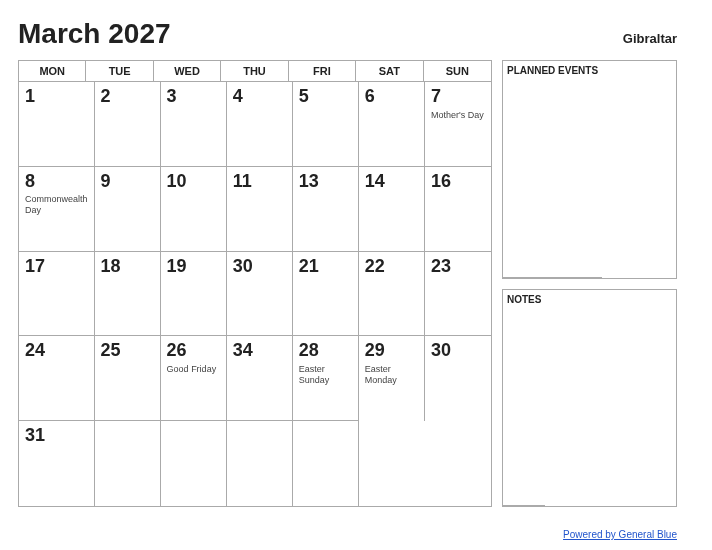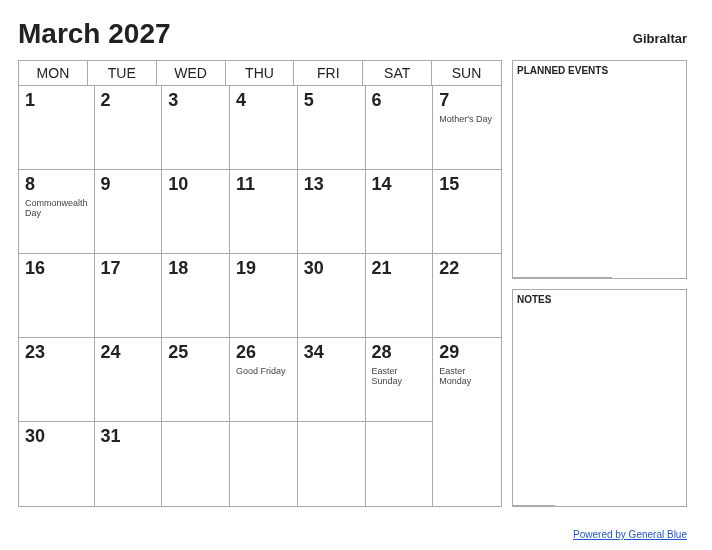--- a/index.html
+++ b/index.html
@@ -10,21 +10,21 @@
       justify-content: center;
       align-items: center;
       width: 712px;
       height: 550px;
       overflow: hidden;
     }
     .page {
       background: white;
       width: 712px;
       height: 550px;
-      padding: 18px 25px 10px 18px;
+      padding: 18px 35px 10px 18px;
       display: flex;
       flex-direction: column;
     }
     .header {
       display: flex;
       justify-content: space-between;
       align-items: baseline;
       margin-bottom: 10px;
     }
     .month-title {
@@ -49,22 +49,22 @@
       border: 1px solid #aaa;
     }
     .day-headers {
       display: grid;
       grid-template-columns: repeat(7, 1fr);
       background: white;
       border-bottom: 1px solid #aaa;
     }
     .day-header {
       text-align: center;
-      font-size: 14px;
-      font-weight: normal;
+      font-size: 11px;
+      font-weight: bold;
       padding: 4px 2px;
       color: #222;
       border-right: 1px solid #aaa;
     }
     .day-header:last-child {
       border-right: none;
     }
     .calendar-grid {
       display: grid;
       grid-template-columns: repeat(7, 1fr);
@@ -198,23 +198,20 @@
           <div class="day-cell">
             <div class="day-number">11</div>
           </div>
           <div class="day-cell">
             <div class="day-number">13</div>
           </div>
           <div class="day-cell">
             <div class="day-number">14</div>
           </div>
           <div class="day-cell">
-            <div class="day-number">15</div>
-          </div>
-          <div class="day-cell">
             <div class="day-number">16</div>
           </div>
           <div class="day-cell">
             <div class="day-number">17</div>
           </div>
           <div class="day-cell">
             <div class="day-number">18</div>
           </div>
           <div class="day-cell">
             <div class="day-number">19</div>

